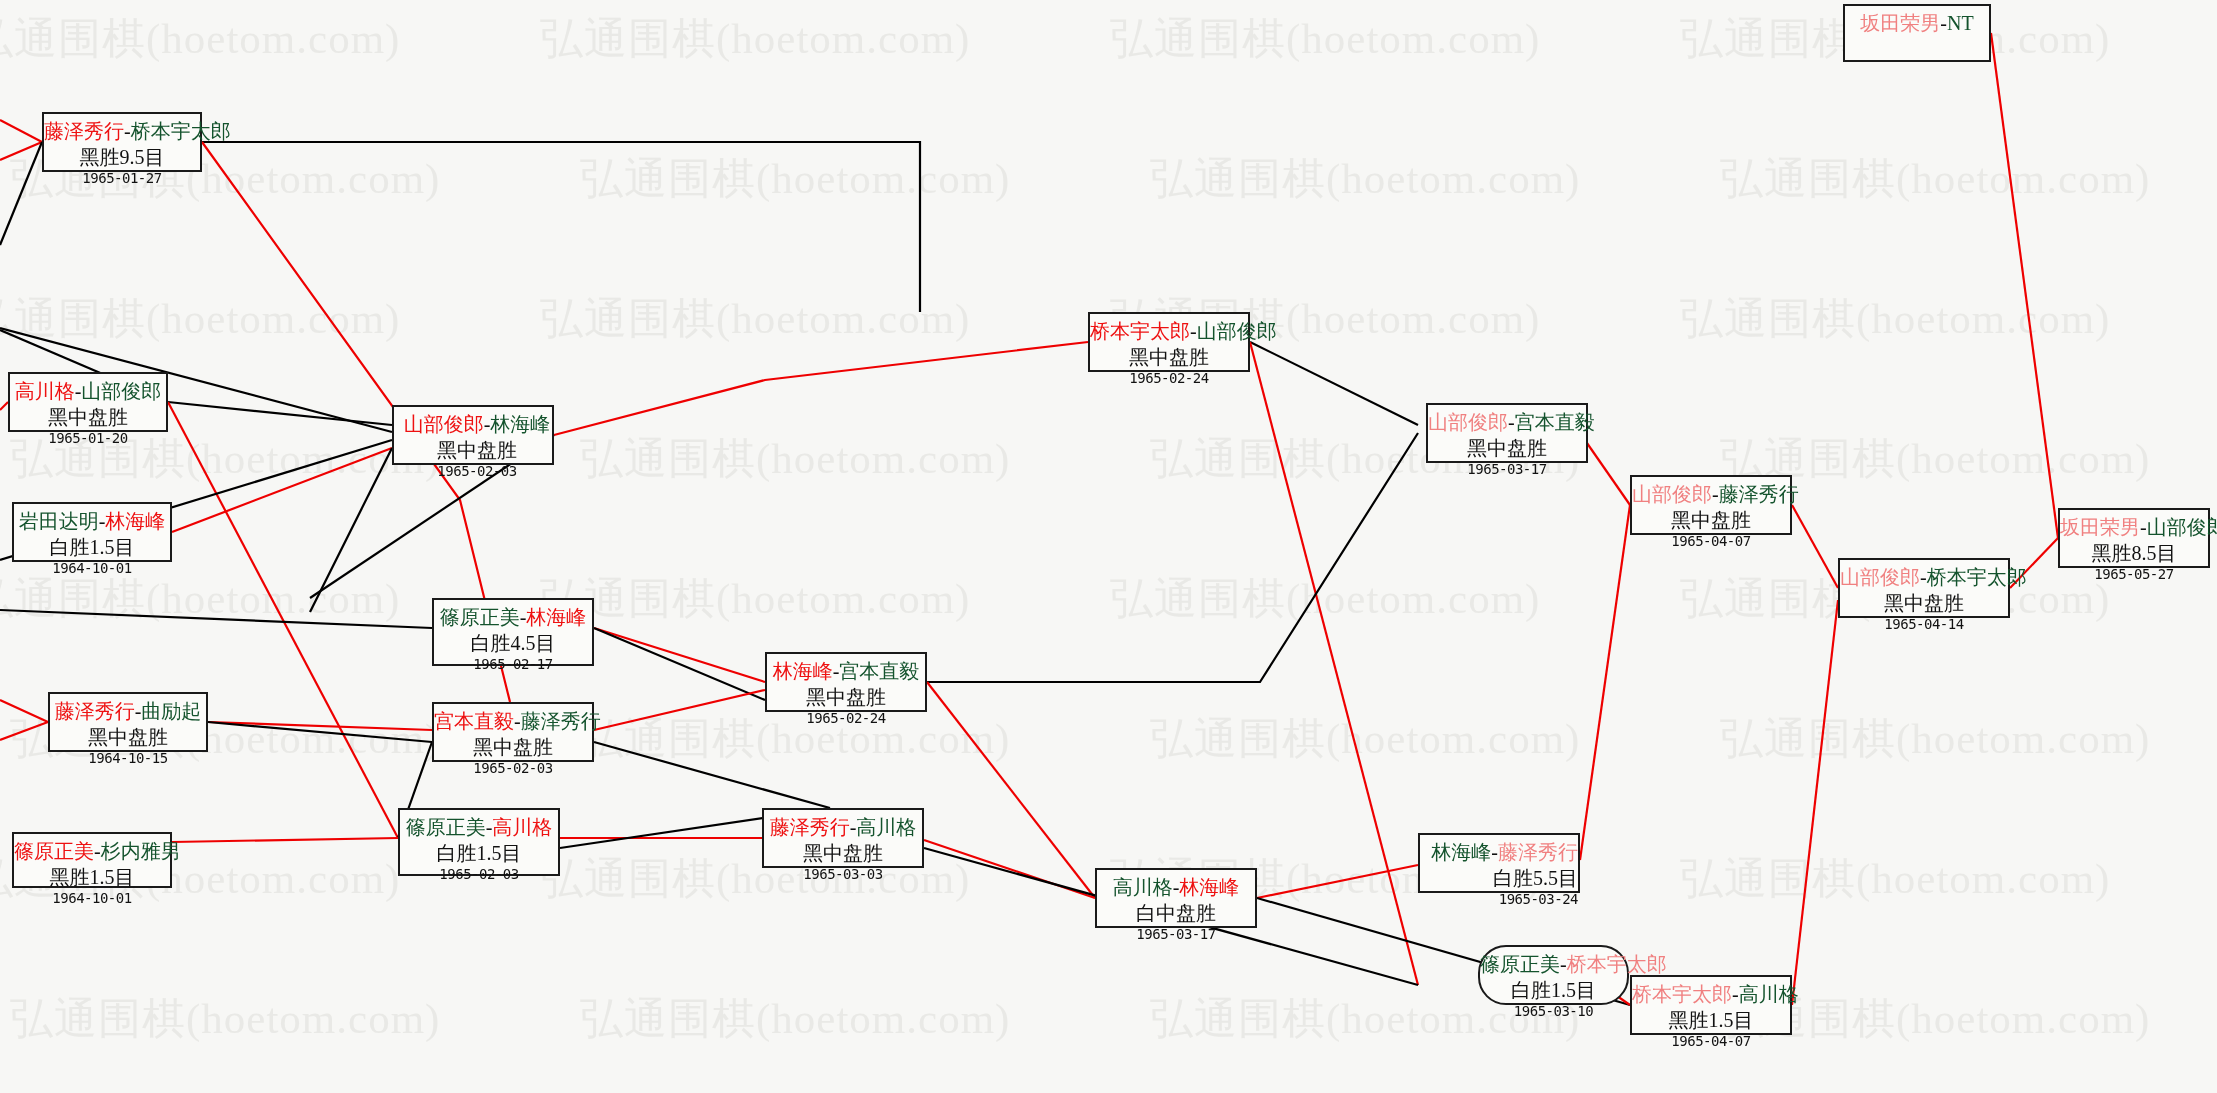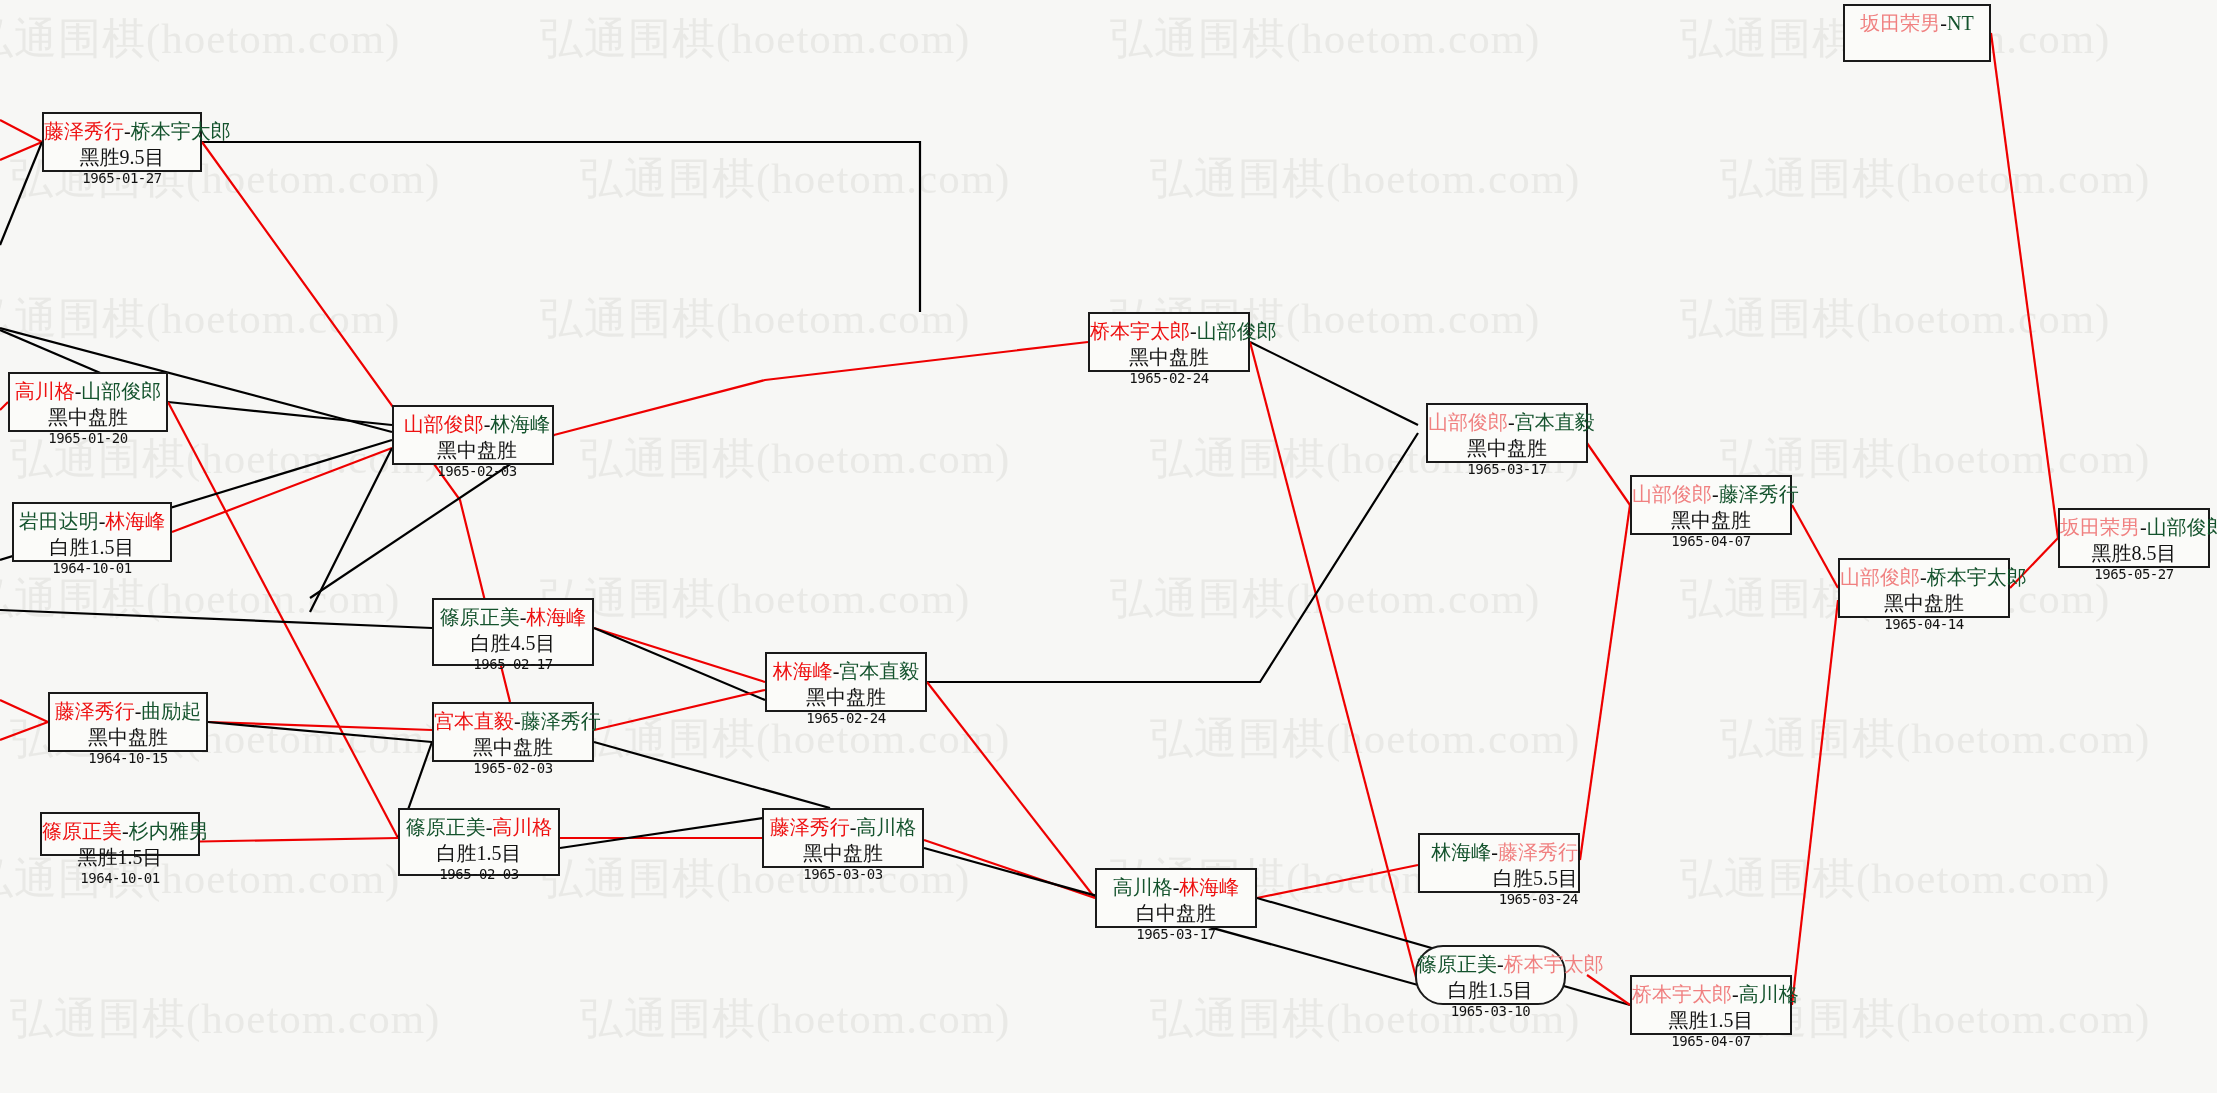--- a/index.html
+++ b/index.html
@@ -118,21 +118,21 @@
       <div class="node" id="n_iwata_rin" style="left: 12px; top: 502px; width: 160px; height: 60px; border-color: rgb(26, 26, 26);">
         <span class="ln p"><span class="w-hl">岩田达明</span><span>-</span><span class="red">林海峰</span></span>
         <span class="ln">白胜1.5目</span>
         <span class="ln date">1964-10-01</span>
       </div>
       <div class="node" id="n_fujisawa_quli" style="left: 48px; top: 692px; width: 160px; height: 60px; border-color: rgb(26, 26, 26);">
         <span class="ln p"><span class="red">藤泽秀行</span><span>-</span><span class="w-hl">曲励起</span></span>
         <span class="ln">黑中盘胜</span>
         <span class="ln date">1964-10-15</span>
       </div>
-      <div class="node" id="n_shinohara_sugiuchi" style="left: 12px; top: 812px; width: 160px; height: 44px; border-color: rgb(26, 26, 26); margin-left: 28px;">
+      <div class="node" id="n_shinohara_sugiuchi" style="left: 12px; top: 832px; width: 160px; height: 56px; border-color: rgb(26, 26, 26);">
         <span class="ln p"><span class="red">篠原正美</span><span>-</span><span class="w-hl">杉内雅男</span></span>
         <span class="ln">黑胜1.5目</span>
         <span class="ln date">1964-10-01</span>
       </div>
       <div class="node" id="n_yamabe_rin" style="left: 392px; top: 405px; width: 162px; height: 60px; border-color: rgb(26, 26, 26); padding-left: 8px;">
         <span class="ln p"><span class="red">山部俊郎</span><span>-</span><span class="w-hl">林海峰</span></span>
         <span class="ln">黑中盘胜</span>
         <span class="ln date">1965-02-03</span>
       </div>
       <div class="node" id="n_shinohara_rin" style="left: 432px; top: 598px; width: 162px; height: 68px; border-color: rgb(26, 26, 26);">
@@ -173,21 +173,21 @@
       <div class="node" id="n_yamabe_miyamoto" style="left: 1418px; top: 403px; width: 162px; height: 60px; border-color: rgb(26, 26, 26); margin-left: 8px;">
         <span class="ln p"><span class="redsoft">山部俊郎</span><span>-</span><span class="w-hl">宫本直毅</span></span>
         <span class="ln">黑中盘胜</span>
         <span class="ln date">1965-03-17</span>
       </div>
       <div class="node" id="n_rin_fujisawa" style="left: 1418px; top: 833px; width: 162px; height: 60px; border-color: rgb(26, 26, 26); text-align: right;">
         <span class="ln p"><span class="w-hl">林海峰</span><span>-</span><span class="redsoft">藤泽秀行</span></span>
         <span class="ln">白胜5.5目</span>
         <span class="ln date">1965-03-24</span>
       </div>
-      <div class="node" id="n_shinohara_hashimoto" style="left: 1415px; top: 945px; width: 151px; height: 60px; border-color: rgb(26, 26, 26); border-radius: 28px;">
+      <div class="node" id="n_shinohara_hashimoto" style="left: 1478px; top: 945px; width: 151px; height: 60px; border-color: rgb(26, 26, 26); border-radius: 28px;">
         <span class="ln p"><span class="w-hl">篠原正美</span><span>-</span><span class="redsoft">桥本宇太郎</span></span>
         <span class="ln">白胜1.5目</span>
         <span class="ln date">1965-03-10</span>
       </div>
       <div class="node" id="n_yamabe_fujisawa" style="left: 1630px; top: 475px; width: 162px; height: 60px; border-color: rgb(26, 26, 26);">
         <span class="ln p"><span class="redsoft">山部俊郎</span><span>-</span><span class="w-hl">藤泽秀行</span></span>
         <span class="ln">黑中盘胜</span>
         <span class="ln date">1965-04-07</span>
       </div>
       <div class="node" id="n_hashimoto_takagawa" style="left: 1630px; top: 975px; width: 162px; height: 60px; border-color: rgb(26, 26, 26);">

